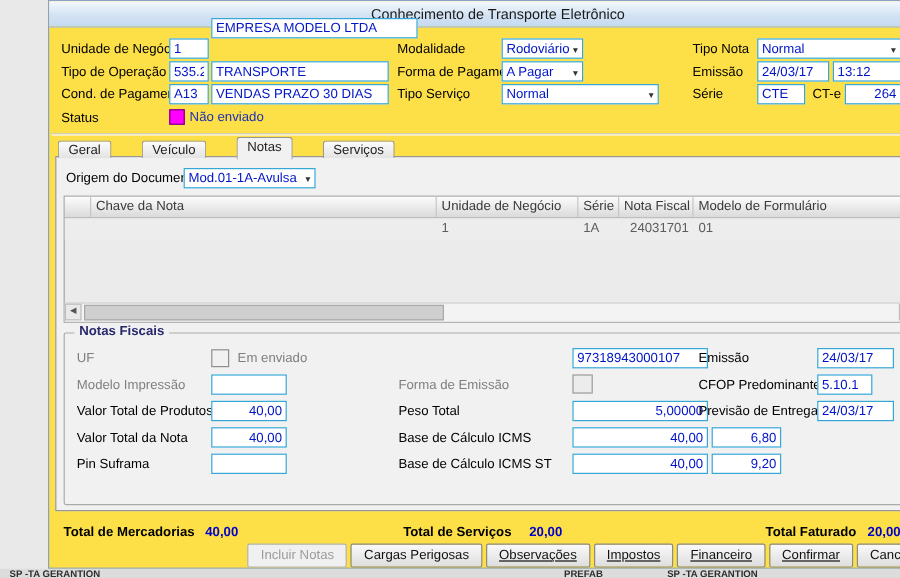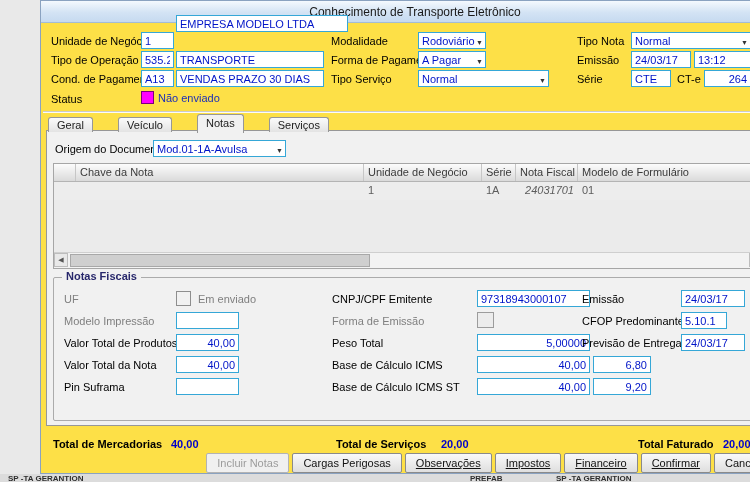--- a/index.html
+++ b/index.html
@@ -41,21 +41,21 @@
            border:1px solid #979797; background:#f1f1f1; }
   .grid { position:absolute; left:12px; top:162px; width:727px; height:106px;
           border:1px solid #a6a6a6; background:#ebebeb; }
   .ghead { position:absolute; left:0; top:0; right:16px; height:18px; display:flex;
            background:linear-gradient(#fcfcfc,#dadada); border-bottom:1px solid #b4b4b4; }
   .ghead .gc { border-right:1px solid #c6c6c6; padding:2px 4px; color:#3a3a3a;
                white-space:nowrap; overflow:hidden; }
   .grow { position:absolute; left:0; top:18px; right:16px; height:18px; display:flex;
           color:#5d5d5d; background:#ededed; }
   .grow .gc { padding:2px 4px; white-space:nowrap; overflow:hidden; }
-  .gc.ra { text-align:right;font-style:italic; }
+  .gc.ra { text-align:right; }
   .vsb { position:absolute; top:0; right:0; bottom:16px; width:16px; background:#f3f3f3;
          border-left:1px solid #cfcfcf; }
   .hsb { position:absolute; left:0; right:16px; bottom:0; height:16px; background:#f3f3f3;
          border-top:1px solid #cfcfcf; }
   .sbtn { position:absolute; width:14px; height:14px; background:#e9e9e9;
           border:1px solid #bdbdbd; color:#555; font-size:7px; line-height:12px;
           text-align:center; cursor:pointer; }
   .vthumb { position:absolute; left:1px; right:1px; top:16px; height:26px;
             background:#cfcfcf; border:1px solid #a8a8a8; cursor:pointer; }
   .hthumb { position:absolute; top:1px; bottom:1px; left:16px; width:300px;
@@ -144,21 +144,21 @@
   <div class="tabbar">
     <div class="tab">Geral</div>
     <div class="tab">Veículo</div>
     <div class="tab active">Notas</div>
     <div class="tab">Serviços</div>
   </div>
 
   <div class="panel"></div>
 
   <span class="lbl" style="left:14px; top:141px">Origem do Documento</span>
-  <div class="combo" style="left:112px; top:139px; width:133px">
+  <div class="combo" style="left:112px; top:139px; width:110px">
     <span>Mod.01-1A-Avulsa</span>
     <span class="arw">▼</span>
   </div>
 
   <div class="grid">
     <div class="ghead">
       <div class="gc" style="width:22px"></div>
       <div class="gc" style="width:288px">Chave da Nota</div>
       <div class="gc" style="width:118px">Unidade de Negócio</div>
       <div class="gc" style="width:34px">Série</div>
@@ -198,21 +198,20 @@
 
     <span class="lbl" style="left:10px; top:58px">Valor Total de Produtos</span>
     <input class="fld ra" style="left: 122px; top: 56px; width: 63px;" value="40,00">
 
     <span class="lbl" style="left:10px; top:80px">Valor Total da Nota</span>
     <input class="fld ra" style="left: 122px; top: 78px; width: 63px;" value="40,00">
 
     <span class="lbl" style="left:10px; top:102px">Pin Suframa</span>
     <input class="fld" style="left: 122px; top: 100px; width: 63px;" value="">
 
-    <span class="lbl" style="left:278px; top:14px">CNPJ/CPF Emitente</span>
     <input class="fld" style="left: 423px; top: 12px; width: 113px;" value="97318943000107">
 
     <span class="lbl gray" style="left:278px; top:36px">Forma de Emissão</span>
     <div class="dbox" style="left:423px; top:34px"></div>
 
     <span class="lbl" style="left:278px; top:58px">Peso Total</span>
     <input class="fld ra" style="left: 423px; top: 56px; width: 113px;" value="5,00000">
 
     <span class="lbl" style="left:278px; top:80px">Base de Cálculo ICMS</span>
     <input class="fld ra" style="left: 423px; top: 78px; width: 113px;" value="40,00">

